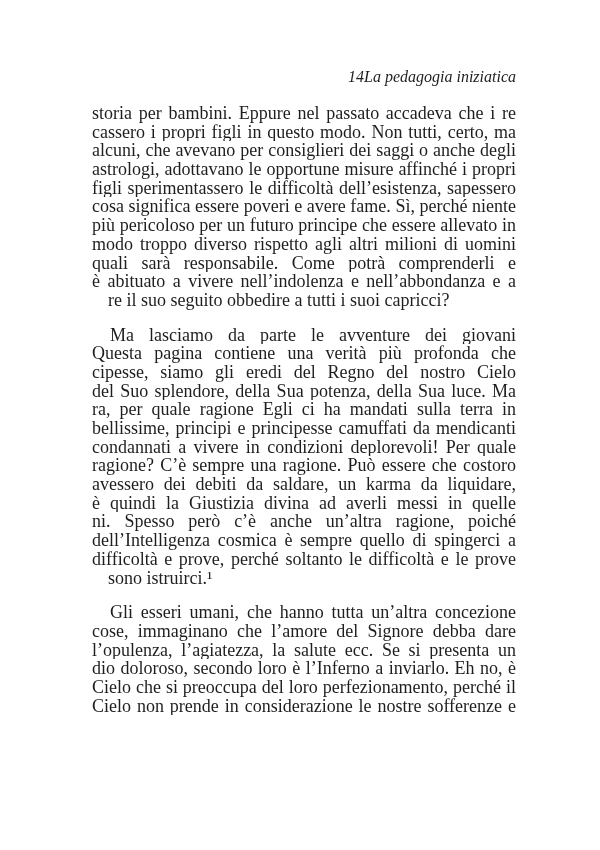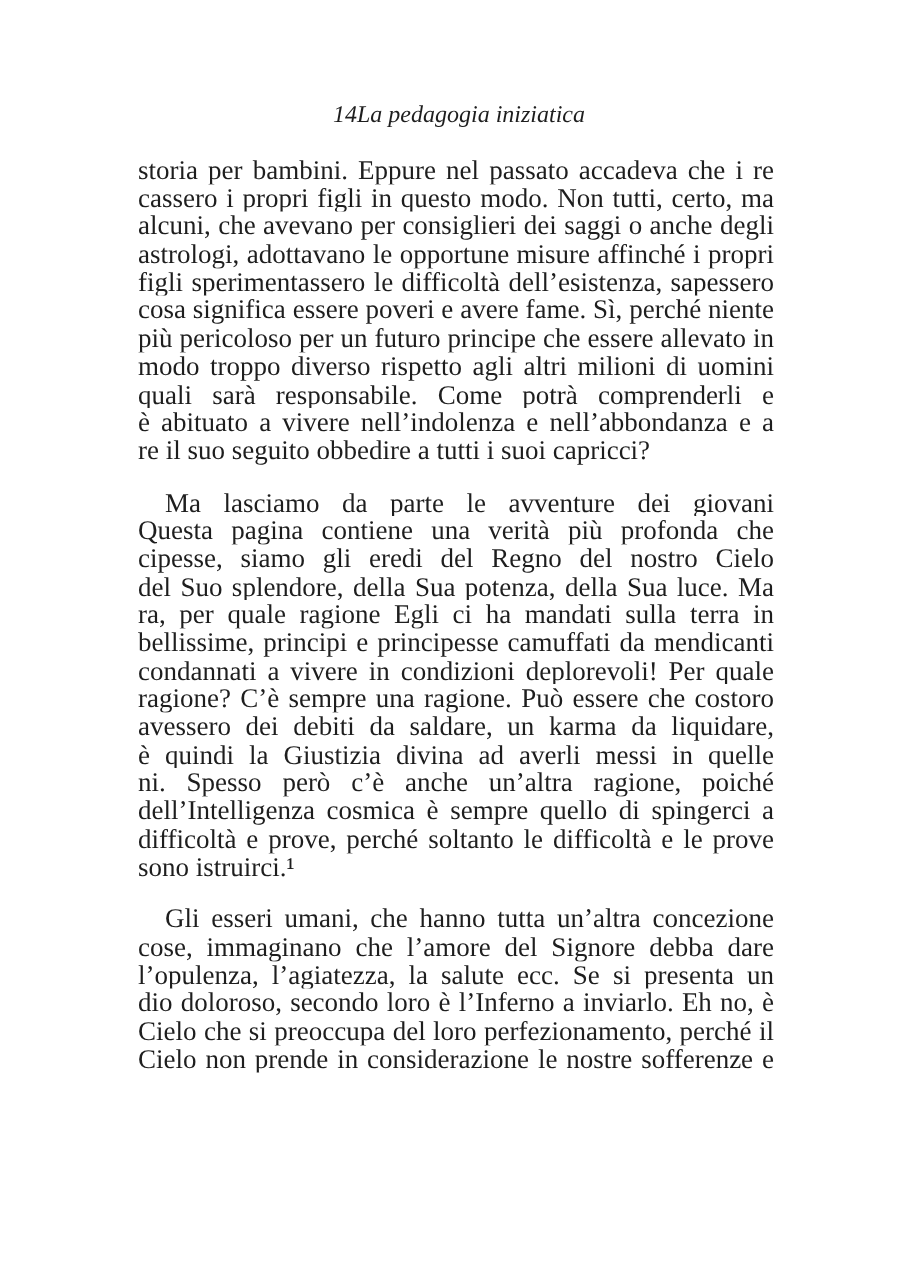--- a/index.html
+++ b/index.html
@@ -15,21 +15,21 @@
     overflow: hidden;
     font-family: "Liberation Serif", "DejaVu Serif", serif;
     color: var(--ink);
   }
   .running-header {
     position: absolute;
     left: 96px;
     right: 84px;
     top: 67px;
     display: flex;
-    justify-content: center;
+    justify-content: flex-end;
     align-items: baseline;
     font-style: italic;
     font-size: 16px;
     line-height: 19px;
   }
   .text-block {
     position: absolute;
     left: 92px;
     right: 84px;
     top: 104px;
@@ -37,21 +37,21 @@
     line-height: 18.7px;
   }
   .paragraph { margin: 0; }
   .paragraph.space-before { margin-top: 12px; }
   .line {
     height: 18.7px;
     overflow: hidden;
     text-align: justify;
     text-align-last: justify;
   }
-  .line.final { text-align-last: left; }
+  .line.final { text-align-last: left; margin-left: 16px; }
   .line.indent { text-indent: 18px; margin-top: 16px; }
 </style>
 </head>
 <body>
 
 <div class="page">
   <div class="running-header">
     <span>14</span>
     <span>La pedagogia iniziatica</span>
   </div>

